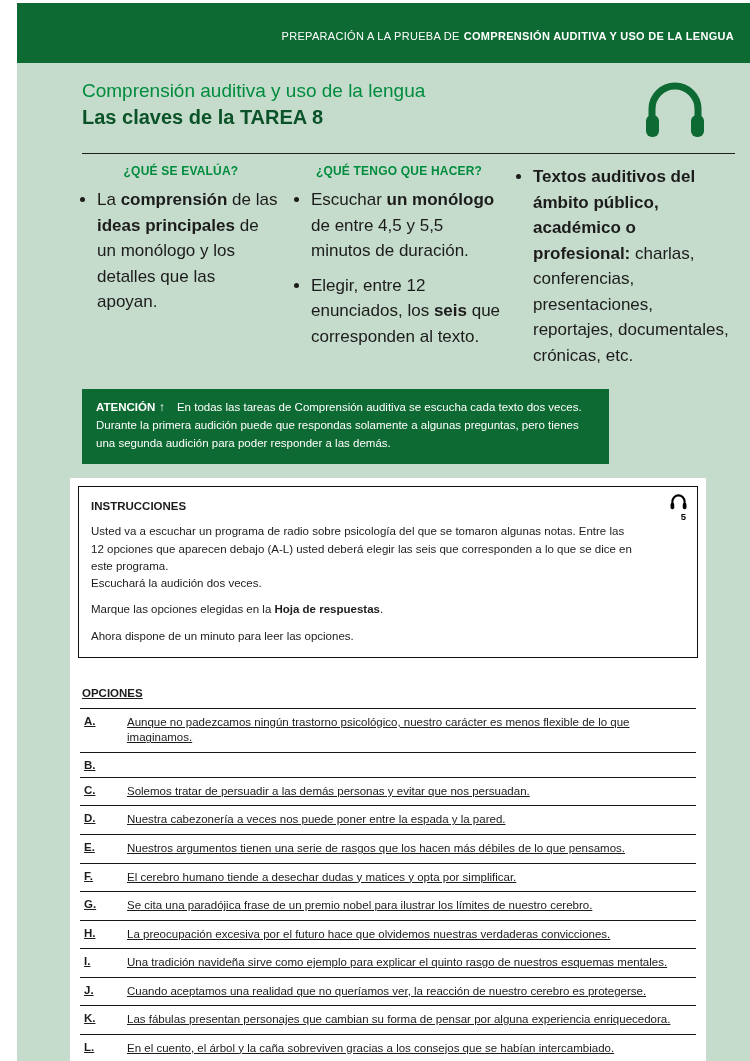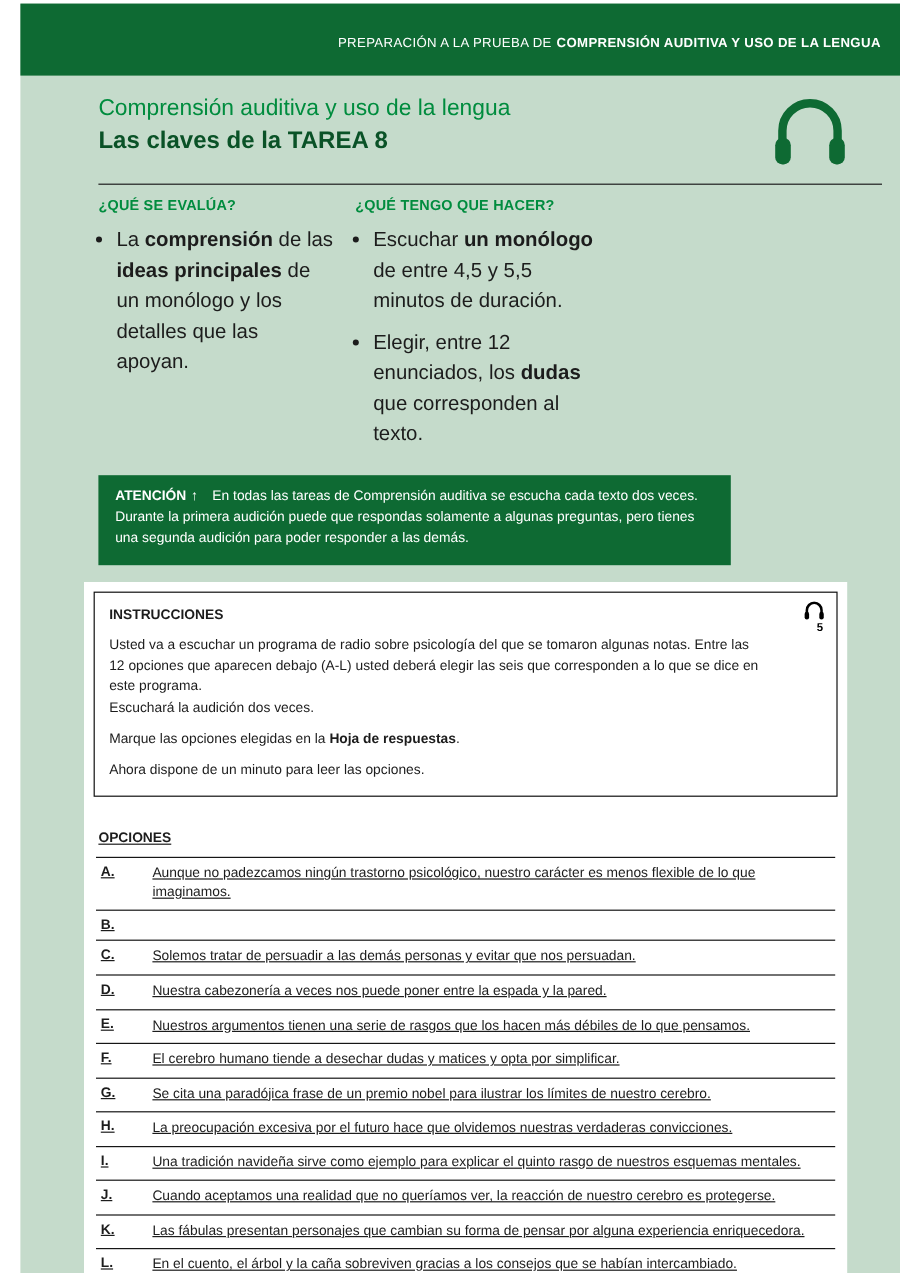--- a/index.html
+++ b/index.html
@@ -28,21 +28,21 @@
   .topbar .bold{font-weight:bold;margin-left:4px;}
   .content{padding:0 15px 0 65px;}
   
   .title-row{display:flex;justify-content:space-between;align-items:flex-start;margin-top:17px;}
   .section-title{color:var(--brand-green);font-size:19px;}
   .page-title{color:var(--deep-green);font-size:20px;font-weight:bold;margin-top:4px;}
   .headphones-lg{color:var(--dark-green);width:64px;height:58px;margin-right:28px;margin-top:2px;}
   .rule{border:none;border-top:1.6px solid var(--line);margin-top:13px;}
   
   .info-cols{display:grid;grid-template-columns:198px 206px 1fr;column-gap:16px;margin-top:10px;}
-  .info-col h3{color:var(--brand-green);font-size:12px;margin-bottom:9px;letter-spacing:.2px;}
+  .info-col h3{color:var(--brand-green);font-size:12px;margin-bottom:9px;letter-spacing:.2px;text-align:center;}
   .info-col ul{list-style:disc;padding-left:15px;font-size:17px;line-height:1.5;}
   .info-col li{margin-bottom:9px;}
   .seg-b{font-weight:bold;}
   
   .attention{
     width:527px;background:var(--dark-green);color:#fff;margin-top:12px;
     padding:10px 14px 12px;font-size:11.5px;line-height:1.55;
   }
   .attention .label{font-weight:bold;}
   .attention .arrow{margin:0 12px 0 4px;}
@@ -100,24 +100,27 @@
       <div class="info-col">
         <h3>¿QUÉ SE EVALÚA?</h3>
         <ul>
           <li><span>La </span><span class="seg-b">comprensión</span><span> de las </span><span class="seg-b">ideas principales</span><span> de un monólogo y los detalles que las apoyan.</span></li>
         </ul>
       </div>
       <div class="info-col">
         <h3>¿QUÉ TENGO QUE HACER?</h3>
         <ul>
           <li><span>Escuchar </span><span class="seg-b">un monólogo</span><span> de entre 4,5 y 5,5 minutos de duración.</span></li>
-          <li><span>Elegir, entre 12 enunciados, los </span><span class="seg-b">dudas</span><span> que corresponden al texto.</span></li>
+          <li><span>Elegir, entre 12 enunciados, los </span><span class="seg-b">seis</span><span> que corresponden al texto.</span></li>
         </ul>
       </div>
       <div class="info-col">
+        <ul>
+          <li><span class="seg-b">Textos auditivos del ámbito público, académico o profesional:</span><span> charlas, conferencias, presentaciones, reportajes, documentales, crónicas, etc.</span></li>
+        </ul>
       </div>
     </div>
 
     <div class="attention">
       <span class="label">ATENCIÓN</span><span class="arrow">↑</span><span>En todas las tareas de Comprensión auditiva se escucha cada texto dos veces. Durante la primera audición puede que respondas solamente a algunas preguntas, pero tienes una segunda audición para poder responder a las demás.</span>
     </div>
 
     <div class="white-panel">
 
       <div class="instructions-box">

